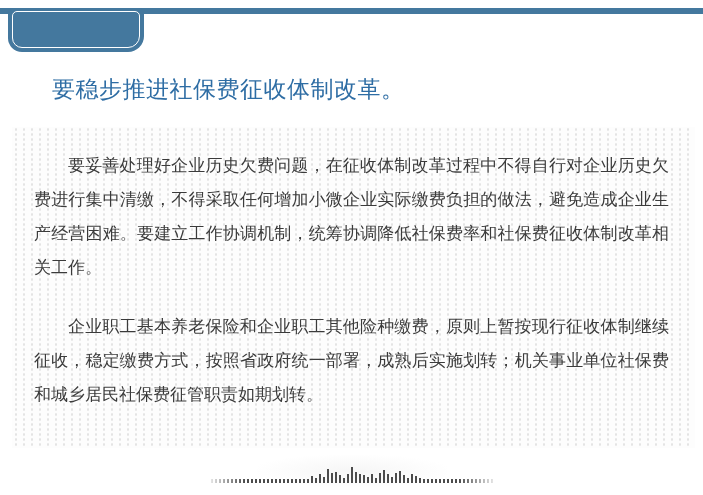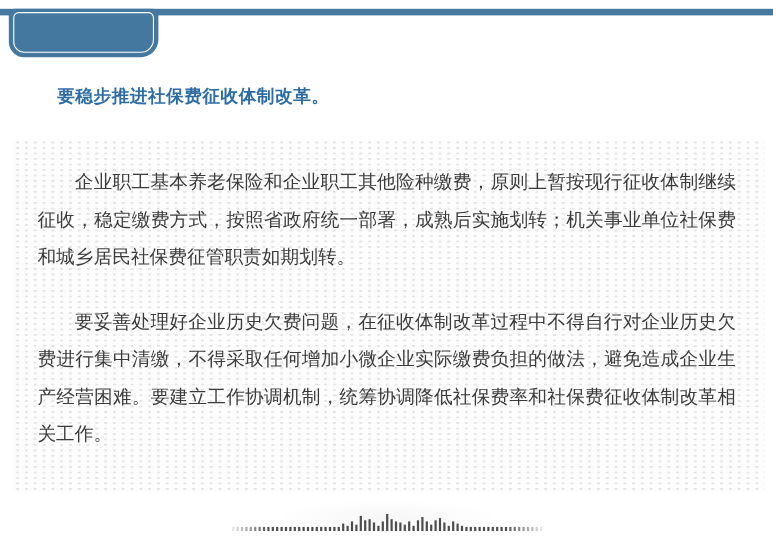--- a/index.html
+++ b/index.html
@@ -55,23 +55,23 @@
     font-weight: bold;
     letter-spacing: 1px;
     padding-top: 4px;
   }
 
   
   .heading {
     position: absolute;
     left: 52px;
     top: 76px;
-    font-size: 16px;
+    font-size: 23px;
     line-height: 26px;
-    font-weight: bold;
+    font-weight: normal;
     color: var(--heading, #2e6da4);
     letter-spacing: 0.5px;
   }
 
   
   .content-box {
     position: absolute;
     left: 12px;
     top: 127px;
     width: 683px;
@@ -131,22 +131,22 @@
 
   <div class="top-bar"></div>
 
   <div class="badge">
     <div class="badge-inner"></div>
   </div>
 
   <div class="heading">要稳步推进社保费征收体制改革。</div>
 
   <div class="content-box">
+    <p>要妥善处理好企业历史欠费问题，在征收体制改革过程中不得自行对企业历史欠费进行集中清缴，不得采取任何增加小微企业实际缴费负担的做法，避免造成企业生产经营困难。要建立工作协调机制，统筹协调降低社保费率和社保费征收体制改革相关工作。</p>
     <p>企业职工基本养老保险和企业职工其他险种缴费，原则上暂按现行征收体制继续征收，稳定缴费方式，按照省政府统一部署，成熟后实施划转；机关事业单位社保费和城乡居民社保费征管职责如期划转。</p>
-    <p>要妥善处理好企业历史欠费问题，在征收体制改革过程中不得自行对企业历史欠费进行集中清缴，不得采取任何增加小微企业实际缴费负担的做法，避免造成企业生产经营困难。要建立工作协调机制，统筹协调降低社保费率和社保费征收体制改革相关工作。</p>
   </div>
 
   <div class="wave-glow"></div>
   <div class="waveform-wrap">
       <div class="bar" style="height: 4px; background: rgb(76, 76, 76);"></div>
       <div class="bar" style="height: 4px; background: rgb(76, 76, 76);"></div>
       <div class="bar" style="height: 4px; background: rgb(76, 76, 76);"></div>
       <div class="bar" style="height: 4px; background: rgb(76, 76, 76);"></div>
       <div class="bar" style="height: 4px; background: rgb(76, 76, 76);"></div>
       <div class="bar" style="height: 4px; background: rgb(76, 76, 76);"></div>

